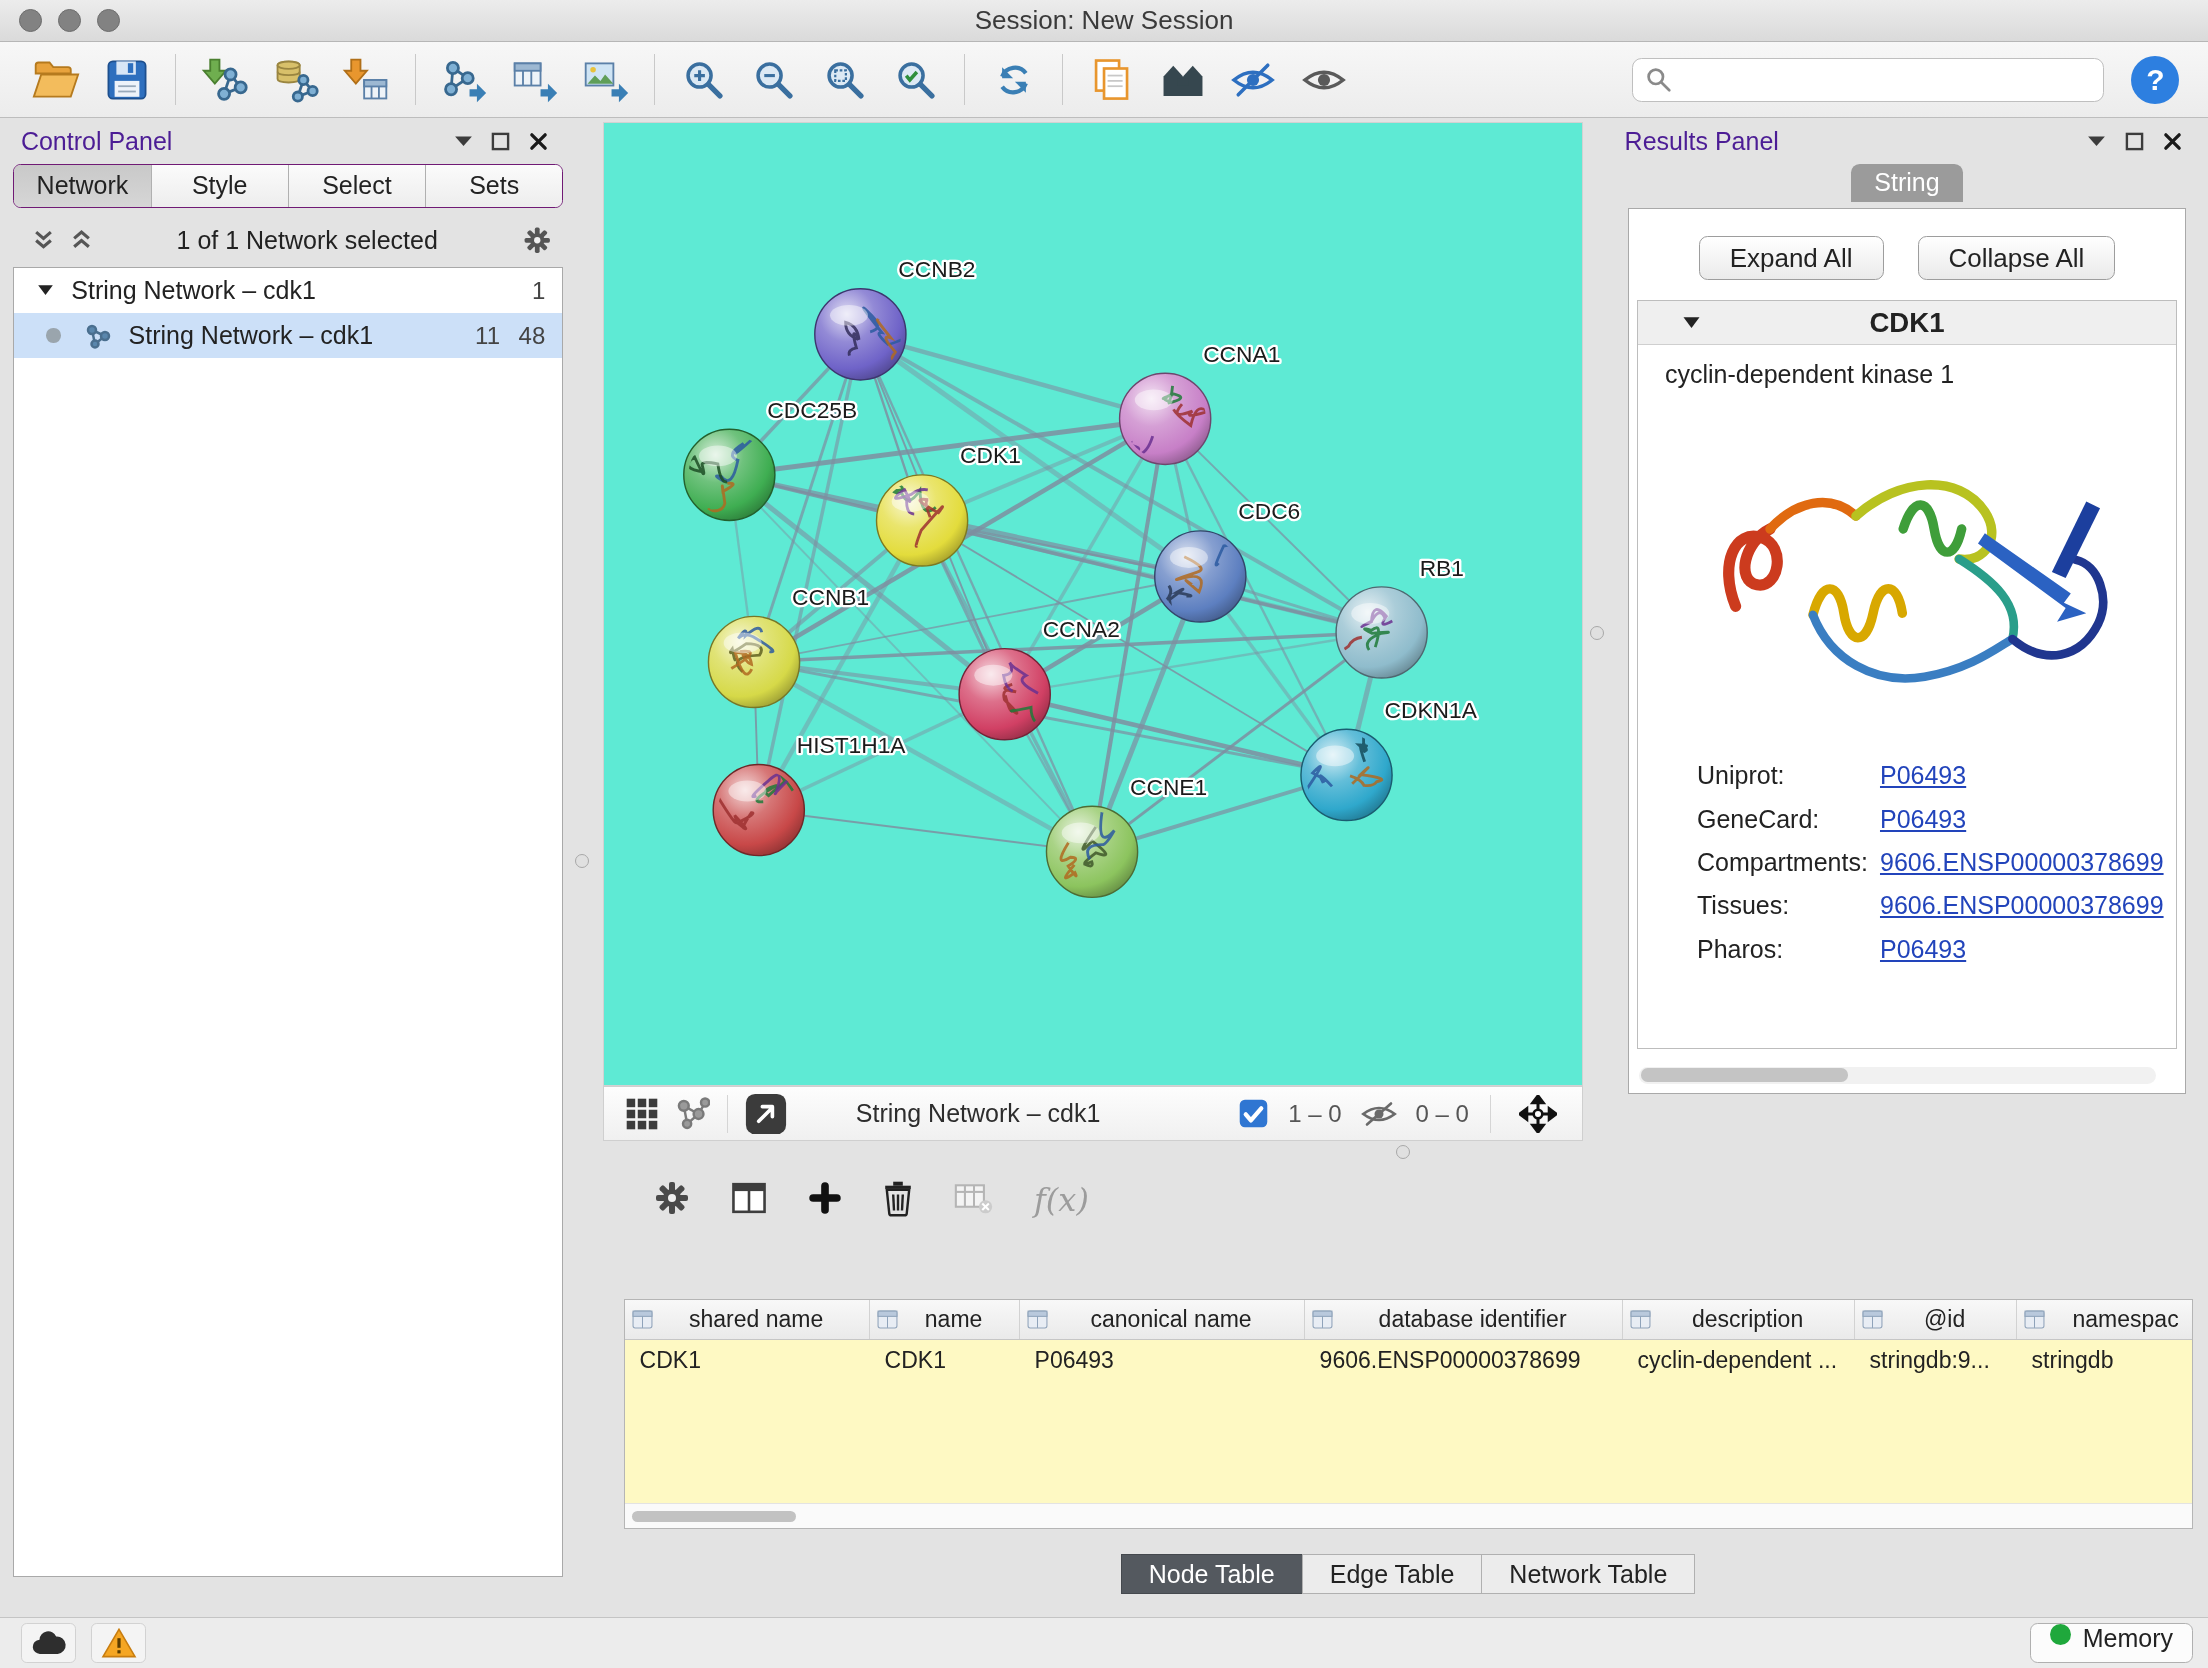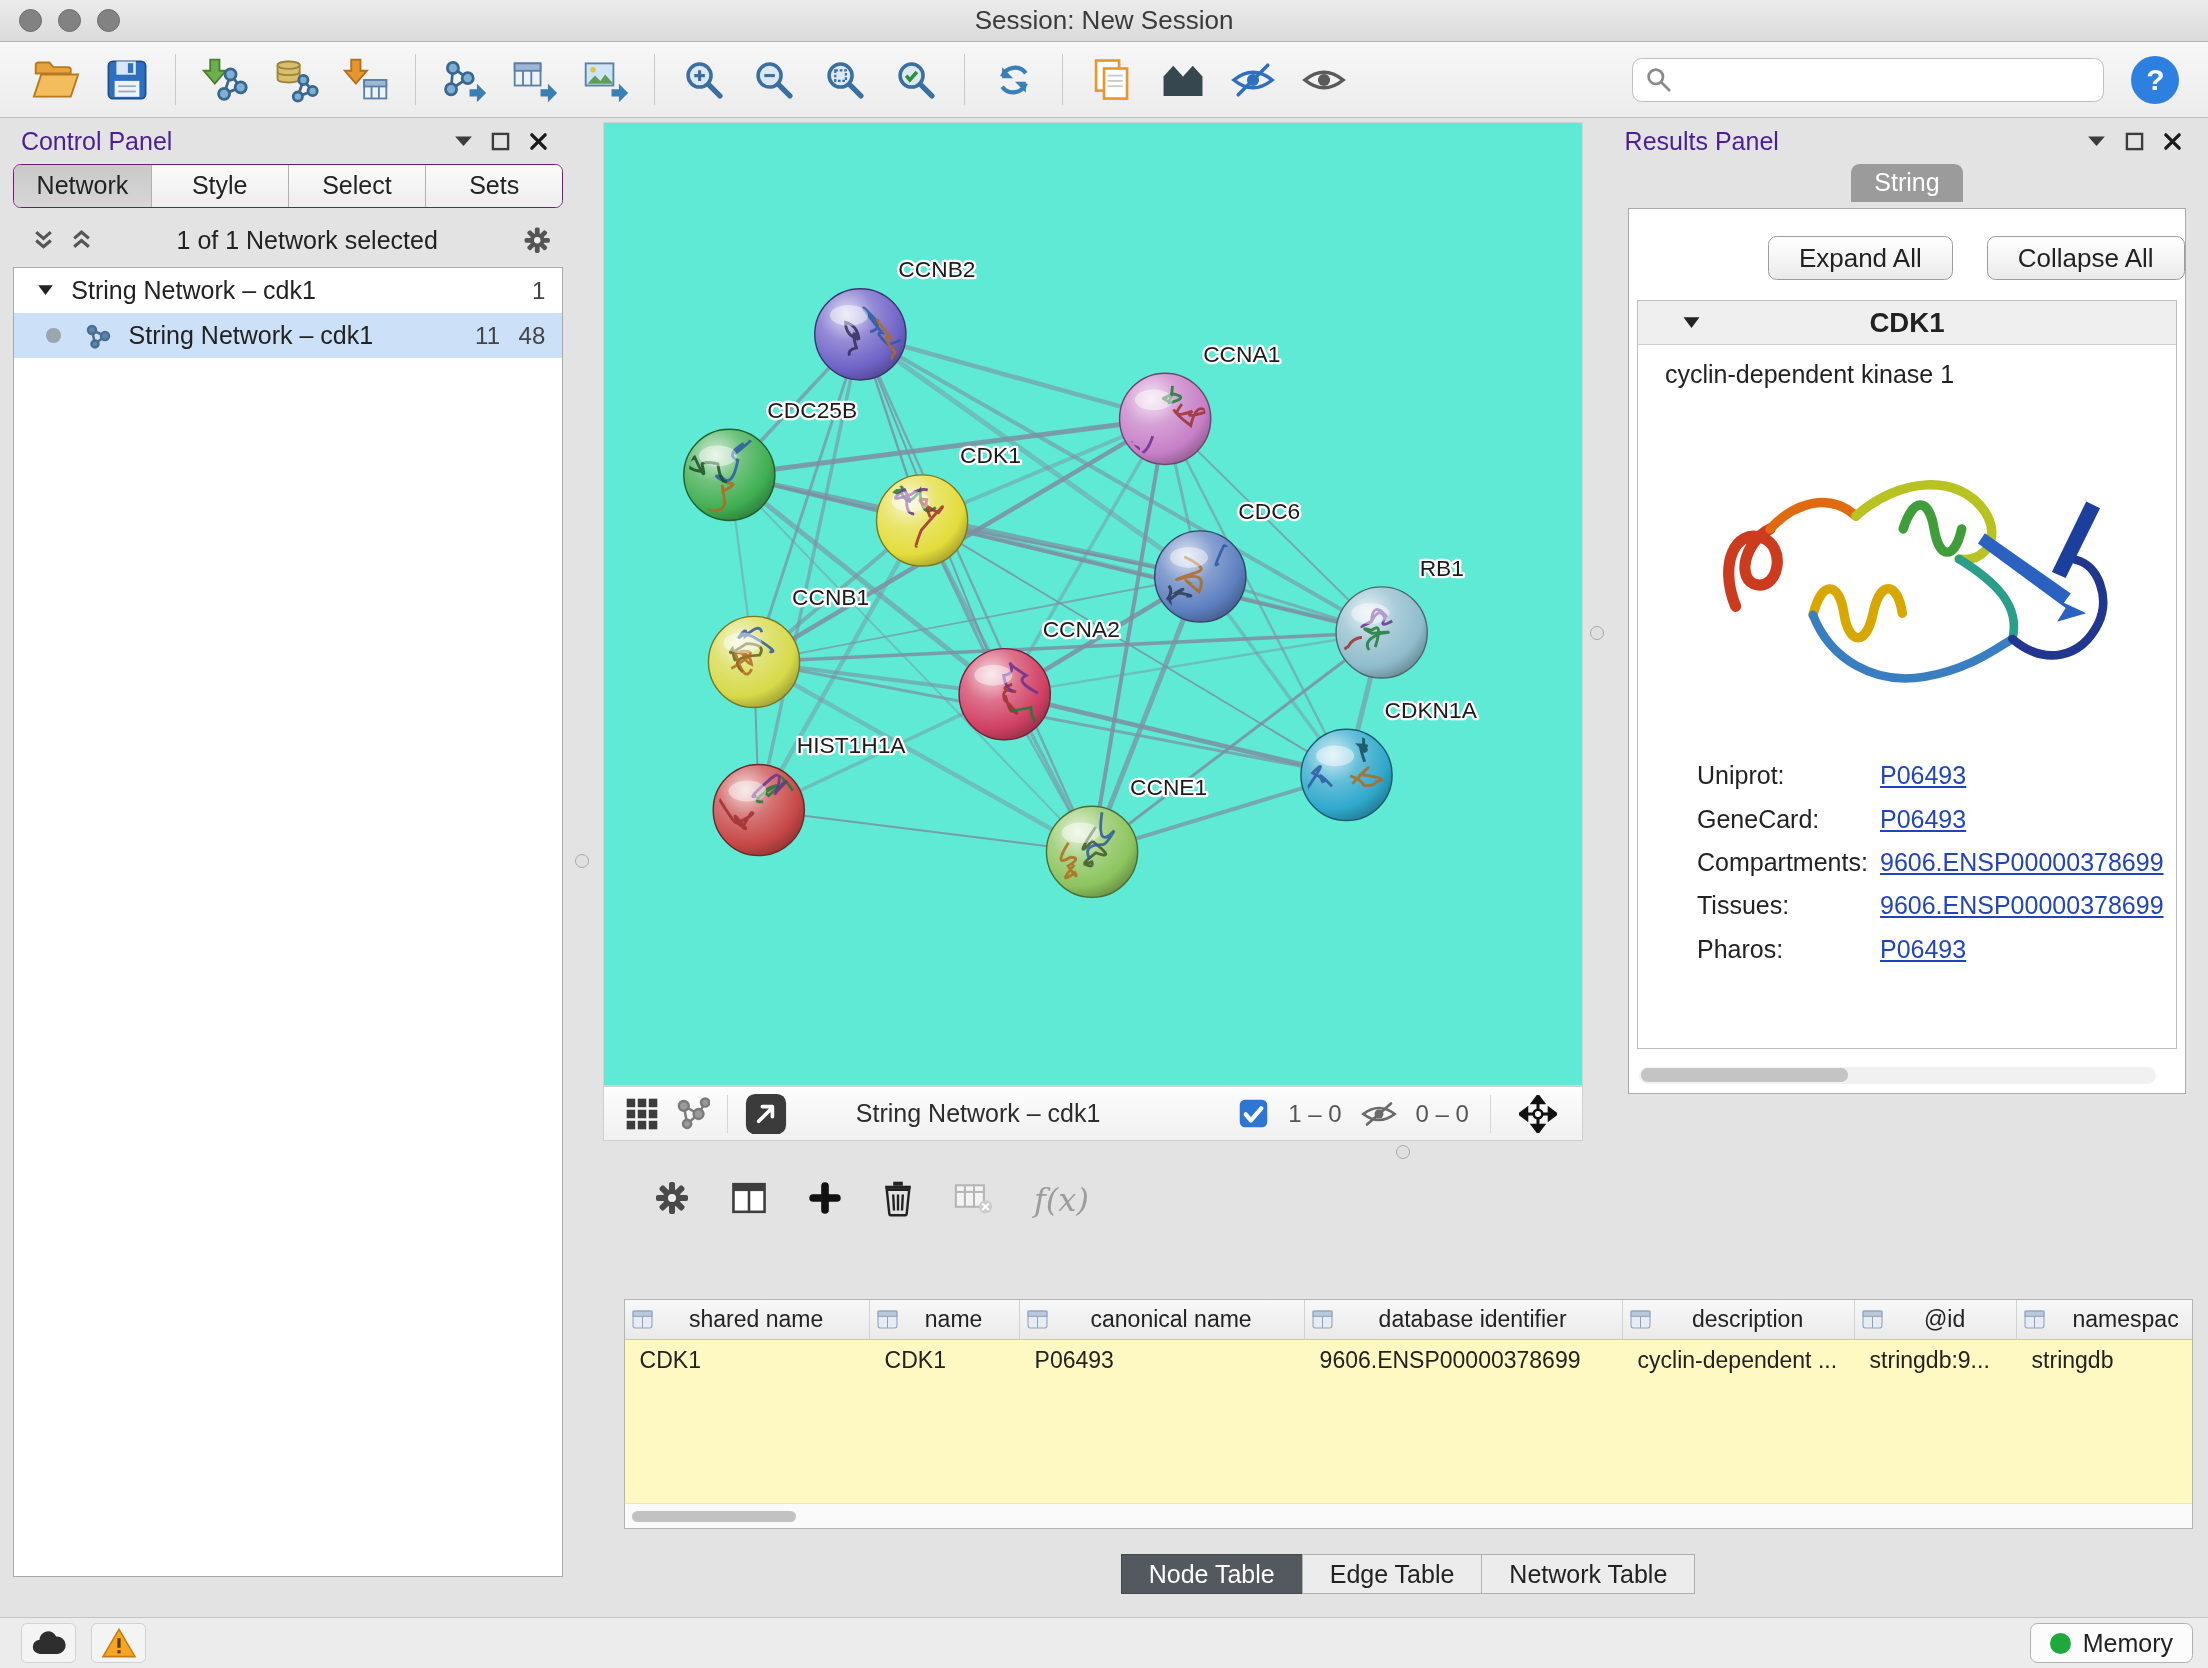--- a/index.html
+++ b/index.html
@@ -52,21 +52,21 @@
 .ntsep{width:1px;height:38px;background:#d5d5d5;margin:0 9.5px}
 .nt-name{margin-left:61px;font-size:25px;color:#2d2d2d}
 .nt-right{margin-left:auto;display:flex;align-items:center;gap:11.4px;margin-right:3.8px}
 .nt-count{font-size:24px;color:#555}
 .split-dot{position:absolute;width:14.3px;height:14.3px;border-radius:50%;background:#e0e0e0;border:1px solid #a8a8a8}
 
 
 .results-panel{position:absolute;left:1617px;top:124px;width:580px;height:970px}
 .string-tab{margin:5.7px auto 0;width:112px;height:38px;border-radius:8.6px 8.6px 0 0;background:#9b9b9b;color:#fff;font-size:25px;display:flex;align-items:center;justify-content:center}
 .rp-box{position:absolute;top:84px;left:11.4px;right:11.4px;bottom:0;background:#fff;border:1px solid #a9a9a9}
-.rp-buttons{display:flex;justify-content:flex-end;gap:34px;margin-top:27px}
+.rp-buttons{display:flex;justify-content:center;gap:34px;margin-top:27px}
 .rp-btn{height:44px;border:1px solid #9d9d9d;border-radius:8.6px;background:linear-gradient(#ffffff,#eaeaea);font-size:26px;display:flex;align-items:center;padding:0 30px}
 .gene-box{position:absolute;top:91px;left:7.6px;right:7.6px;bottom:44px;border:1px solid #bdbdbd;overflow:hidden;background:#fff}
 .gene-head{position:relative;height:44px;background:#efefef;border-bottom:1px solid #cfcfcf;display:flex;align-items:center}
 .gene-head .disc{position:absolute;left:44px;top:15px}
 .gene-symbol{flex:1;text-align:center;font-weight:bold;font-size:27.6px}
 .gene-desc{margin:15px 0 0 27px;font-size:25px}
 .protein-wrap{display:flex;justify-content:center;margin-top:11.4px}
 .cl-title{margin:23px 0 13.3px 36px;font-weight:bold;font-size:26px}
 .cl-row{display:flex;margin:0 0 14.3px 59px;font-size:25px;align-items:baseline}
 .cl-label{width:183px;flex:0 0 auto}
@@ -88,21 +88,21 @@
 .tp-cell{flex:0 0 auto;font-size:23px;padding-left:15px;white-space:nowrap;overflow:hidden}
 .tp-scroll{position:absolute;left:0;right:0;bottom:0;height:25px;background:#fafafa;border-top:1px solid #e3e3e3}
 .tp-thumb{width:164px;height:11.4px;margin:6.7px 0 0 7.6px;background:#c2c2c2;border-radius:5.7px}
 .tp-tabs{position:absolute;left:0;right:0;bottom:1.9px;display:flex;justify-content:center}
 .tp-tab{height:40px;display:flex;align-items:center;padding:0 27px;font-size:25px;background:#ececec;border:1px solid #b0b0b0;margin-left:-1px;color:#222}
 .tp-tab.active{background:#54595f;color:#fff;border-color:#45494e}
 
 
 .statusbar{position:absolute;left:0;right:0;top:1617px;height:51px;background:#ececec;border-top:1px solid #c4c4c4;display:flex;align-items:center;padding-left:21px}
 .sb-btn{width:55px;height:40px;margin-right:15px;border:1px solid #d2d2d2;border-radius:5.7px;background:#f4f4f4;display:flex;align-items:center;justify-content:center}
-.memory-btn{margin-left:auto;margin-right:15px;height:40px;border:1px solid #b0b0b0;border-radius:7.6px;background:#fcfcfc;display:flex;align-items:center;gap:11.4px;padding:0 19px;font-size:25px}
+.memory-btn{margin-left:auto;margin-right:15px;height:40px;border:1px solid #b0b0b0;border-radius:7.6px;background:#fcfcfc;display:flex;align-items:flex-start;gap:11.4px;padding:0 19px;font-size:25px}
 .green-dot{width:21px;height:21px;border-radius:50%;background:#1fa83c}
 </style>
 </head>
 <body>
 
 <div class="titlebar">
   <div class="traffic">
     <span class="tl"></span>
     <span class="tl"></span>
     <span class="tl"></span>

